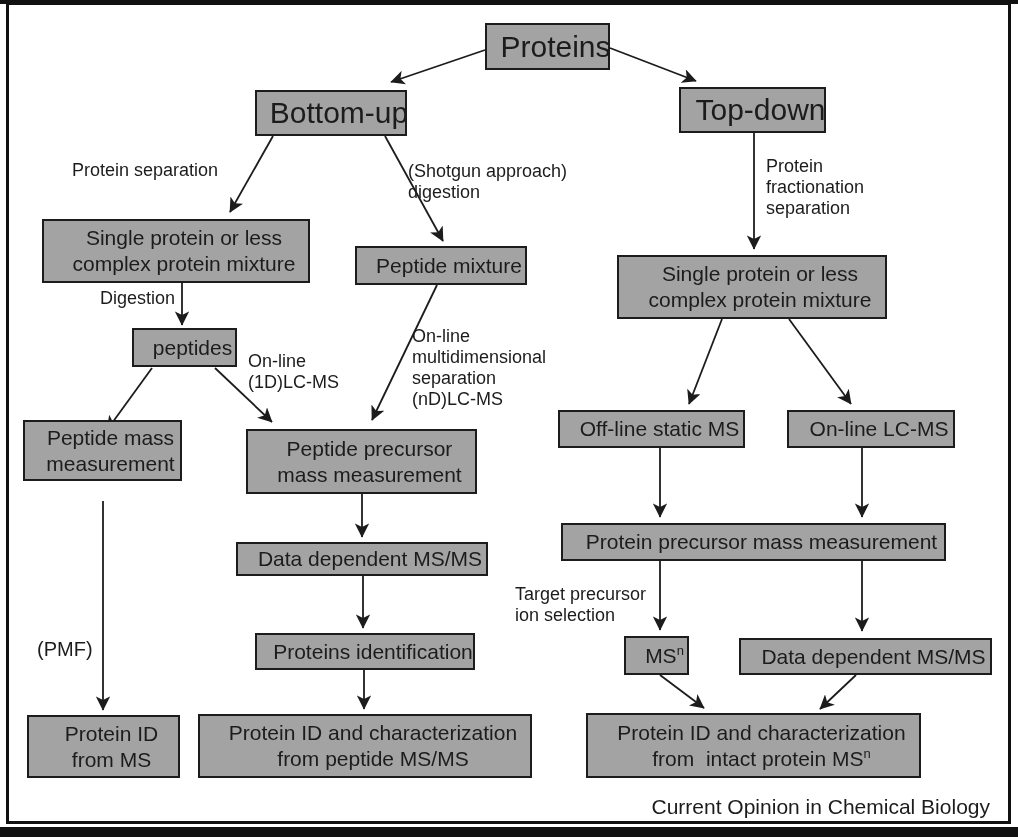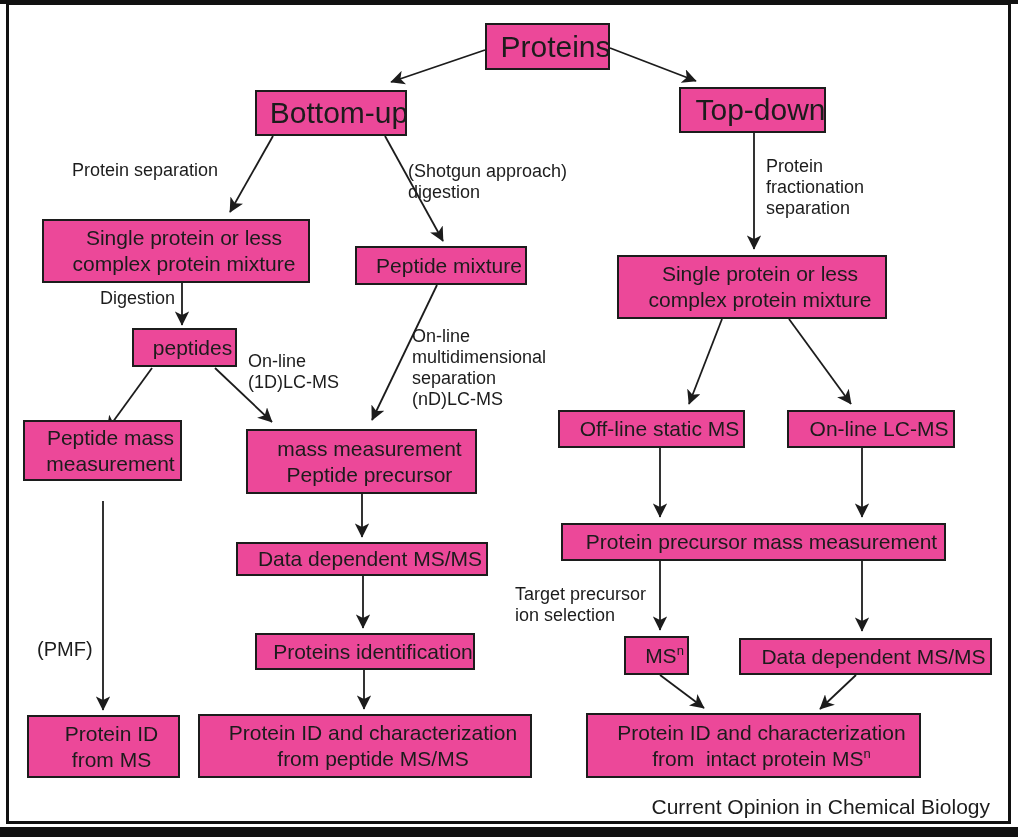--- a/index.html
+++ b/index.html
@@ -9,21 +9,21 @@
     overflow:hidden;
   }
   #frame {
     position:absolute; left:6px; top:2px; width:1005px; height:822px;
     border:3px solid #111111; box-sizing:border-box;
   }
   .edge-bar-top { position:absolute; left:0; top:0; width:1018px; height:4px; background:#111111; }
   .edge-bar-bottom { position:absolute; left:0; top:827px; width:1018px; height:10px; background:#111111; }
   svg.arrows { position:absolute; left:0; top:0; pointer-events:none; }
   .box {
-    position:absolute; box-sizing:border-box; border:2px solid #1c1c1c; background:#ec4899;
+    position:absolute; box-sizing:border-box; border:2px solid #1c1c1c; background:#a3a3a3;
     display:flex; flex-direction:column; align-items:center; justify-content:center;
     text-align:right; font-size:21px; line-height:26px; white-space:nowrap;padding-left:16px;
   }
   .box.title { font-size:30px; line-height:34px; }
   .lbl {
     position:absolute; font-size:18px; line-height:21px; text-align:left; white-space:nowrap;
   }
   .pre { white-space:pre-wrap; }
   sup { font-size:0.62em; vertical-align:super; line-height:0; }
   .credit { position:absolute; top:795px; right:28px; font-size:21px; white-space:nowrap; }
@@ -85,22 +85,22 @@
     <div>Peptide mixture</div>
   </div>
   <div class="box" style="left:132px;top:328px;width:105px;height:39px">
     <div>peptides</div>
   </div>
   <div class="box" style="left:23px;top:420px;width:159px;height:61px">
     <div>Peptide mass</div>
     <div>measurement</div>
   </div>
   <div class="box" style="left:246px;top:429px;width:231px;height:65px">
+    <div>Peptide precursor</div>
     <div>mass measurement</div>
-    <div>Peptide precursor</div>
   </div>
   <div class="box" style="left:236px;top:542px;width:252px;height:34px">
     <div>Data dependent MS/MS</div>
   </div>
   <div class="box" style="left:255px;top:633px;width:220px;height:37px">
     <div>Proteins identification</div>
   </div>
   <div class="box" style="left:27px;top:715px;width:153px;height:63px">
     <div>Protein ID</div>
     <div>from MS</div>

